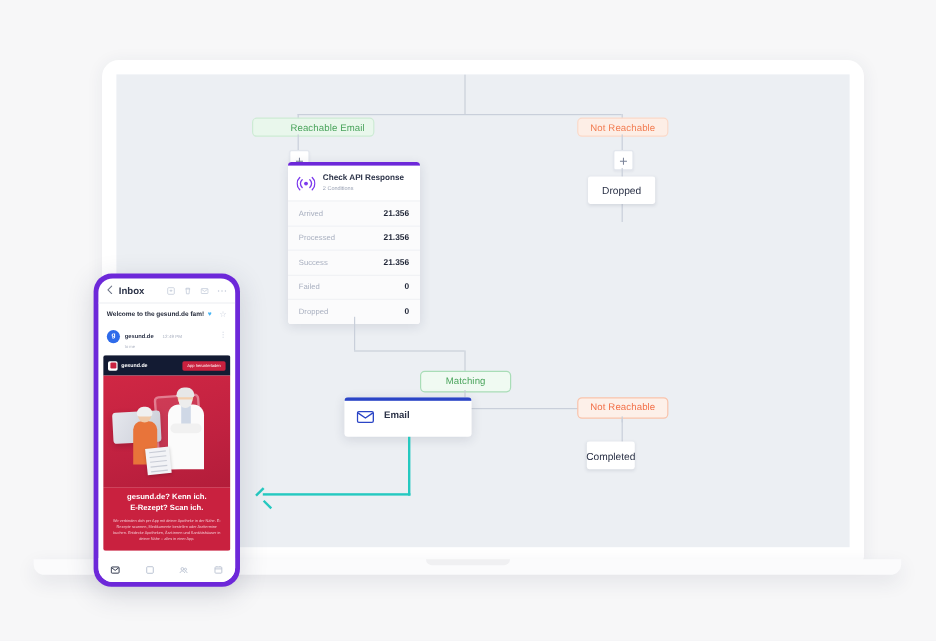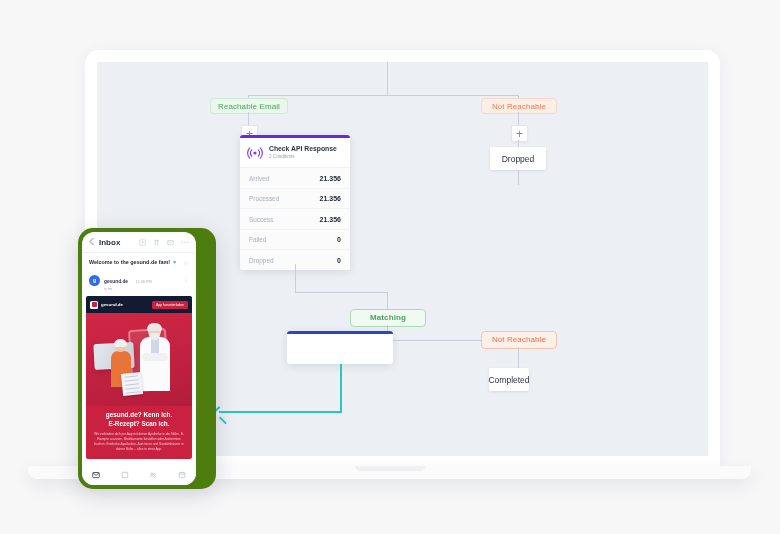--- a/index.html
+++ b/index.html
@@ -37,21 +37,21 @@
   .hline{height:1px;}
 
   .pill{
     position:absolute;border-radius:4px;border:1px solid transparent;
     font-size:8px;letter-spacing:.1px;text-align:center;
     line-height:13px;height:14px;white-space:nowrap;
     display:flex;align-items:center;justify-content:center;
   }
   .pill.green{background:#e9f7ec;color:#4aa45c;border-color:#cdebd4;}
   .pill.orange{background:#fdeee6;color:#f27d52;border-color:#fbd9c8;}
-  .pill.green-out{background:#f0faf2;color:#4aa45c;border-color:#a9ddb7;font-weight:bold;}
+  .pill.green-out{background:#f0faf2;color:#4aa45c;border-color:#a9ddb7;}
   .pill.orange-out{background:#fdf0e9;color:#f2714a;border-color:#f9c3ab;}
 
   .plusbtn{
     position:absolute;width:15px;height:15px;background:#ffffff;
     border:1px solid #e2e6ed;border-radius:2px;
     display:flex;align-items:center;justify-content:center;
     color:#7b8499;font-size:12px;line-height:1;
     box-shadow:0 1px 2px rgba(30,40,70,.05);
   }
 
@@ -92,22 +92,22 @@
   .email-card .topbar{height:3px;background:#2b45c6;}
   .email-body{display:flex;align-items:center;gap:8px;padding:6px 10px;}
   .email-ico{width:15px;height:11px;color:#2b45c6;}
   .email-label{font-size:8px;color:#2b3247;font-weight:600;}
 
   
   .teal{position:absolute;background:#25c9c0;}
 
   
   .phone{
-    position:absolute;left:78px;top:228px;width:138px;height:261px;
-    background:#4d7c0f;border-radius:15px;
+    position:absolute;left:78px;top:228px;width:122px;height:261px;
+    background:#6d28d9;border-radius:15px;
     box-shadow:0 6px 22px rgba(40,50,80,.17);
     overflow:hidden;
   }
   .phone-inner{position:absolute;left:4px;top:4px;width:114px;height:253px;overflow:hidden;border-radius:12px;background:#fff;}
   .ph-head{display:flex;align-items:center;height:20px;padding:0 7px;gap:5px;}
   .ph-back{color:#6d7588;font-size:9px;line-height:1;}
   .ph-title{font-size:8px;color:#2b3247;font-weight:600;flex:0 0 auto;}
   .ph-icons{margin-left:auto;display:flex;align-items:center;gap:7px;color:#c3cad8;}
   .ph-icons svg{display:block;}
   .ph-sep{height:1px;background:#eef0f4;margin:0 0 0 0;}
@@ -170,21 +170,21 @@
 
 <div class="laptop-shell">
   <div class="laptop-screen">
     <div class="canvas">
 
       <div class="line vline" style="left:290px;top:0;height:33px;"></div>
       <div class="line hline" style="left:151px;top:33px;width:270px;"></div>
       <div class="line vline" style="left:151px;top:33px;height:10px;"></div>
       <div class="line vline" style="left:421px;top:33px;height:10px;"></div>
 
-      <div class="pill green" style="left:113px;top:36px;width:76px;">Reachable Email</div>
+      <div class="pill green" style="left:113px;top:36px;width:76px;padding-left:24px;">Reachable Email</div>
       <div class="pill orange" style="left:384px;top:36px;width:74px;">Not Reachable</div>
 
       <div class="line vline" style="left:151px;top:50px;height:18px;"></div>
       <div class="line vline" style="left:421px;top:50px;height:18px;"></div>
       <div class="plusbtn" style="left:144px;top:63px;">+</div>
       <div class="plusbtn" style="left:414px;top:63px;">+</div>
       <div class="line vline" style="left:151px;top:78px;height:45px;"></div>
       <div class="line vline" style="left:421px;top:78px;height:45px;"></div>
 
       <div class="endnode" style="left:393px;top:85px;width:56px;height:23px;">Dropped</div>
@@ -238,20 +238,29 @@
       <div class="line hline" style="left:196px;top:278px;width:225px;"></div>
       <div class="line vline" style="left:196px;top:278px;height:12px;"></div>
       <div class="line vline" style="left:421px;top:278px;height:12px;"></div>
 
       <div class="pill orange-out" style="left:384px;top:269px;width:74px;height:16px;line-height:14px;">Not Reachable</div>
       <div class="line vline" style="left:421px;top:285px;height:26px;"></div>
       <div class="endnode" style="left:392px;top:306px;width:40px;height:23px;">Completed</div>
 
       <div class="email-card" style="left:190px;top:269px;">
         <div class="topbar"></div>
+        <div class="email-body">
+          <span class="email-ico">
+            <svg viewBox="0 0 20 15" width="15" height="11" fill="none" stroke="currentColor" stroke-width="1.5">
+              <rect x="1" y="1.4" width="18" height="12.2" rx="1.6"></rect>
+              <path d="M1.9 3.1 10 8.7l8.1-5.6" stroke-linecap="round" stroke-linejoin="round"></path>
+            </svg>
+          </span>
+          <span class="email-label">Email</span>
+        </div>
       </div>
 
       <div class="teal" style="left:243px;top:302px;width:2px;height:49px;"></div>
       <div class="teal" style="left:122px;top:349px;width:123px;height:2px;"></div>
       <div class="teal" style="left:122px;top:344px;width:2px;height:9px;transform:rotate(45deg);transform-origin:top left;"></div>
       <div class="teal" style="left:122px;top:356px;width:2px;height:9px;transform:rotate(-45deg);transform-origin:top left;"></div>
     </div>
   </div>
 </div>
 <div class="laptop-base"></div>

